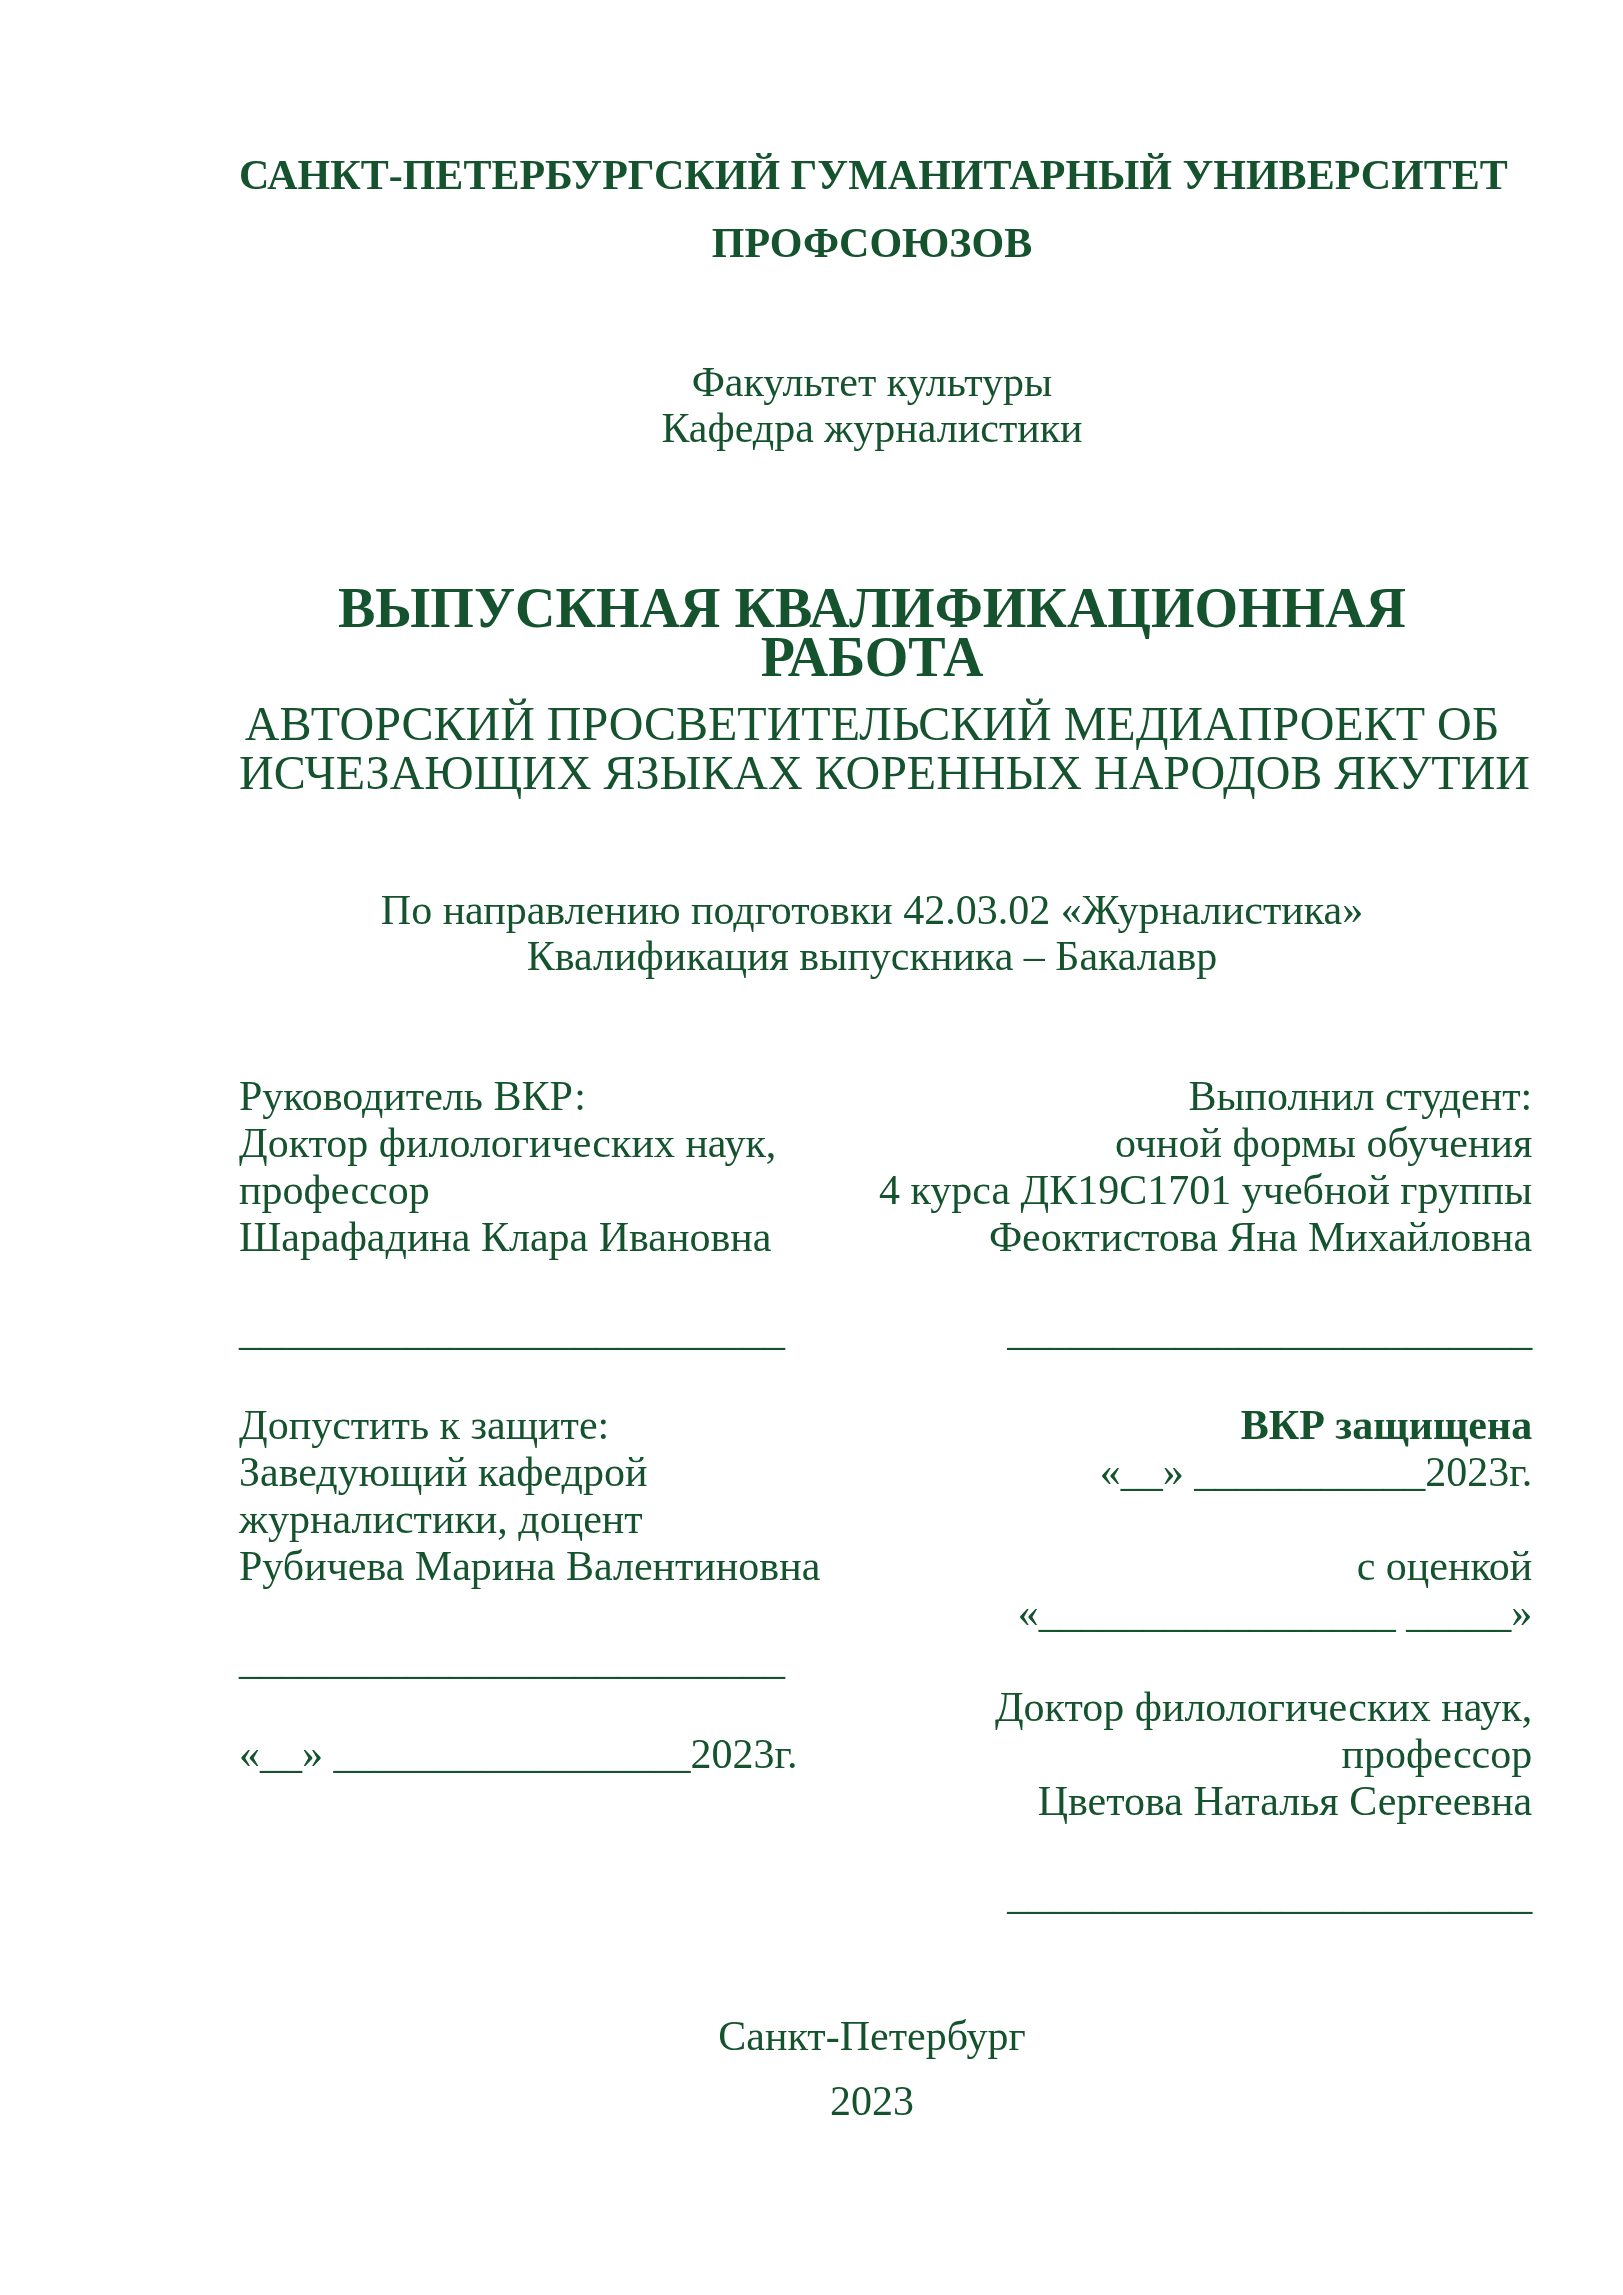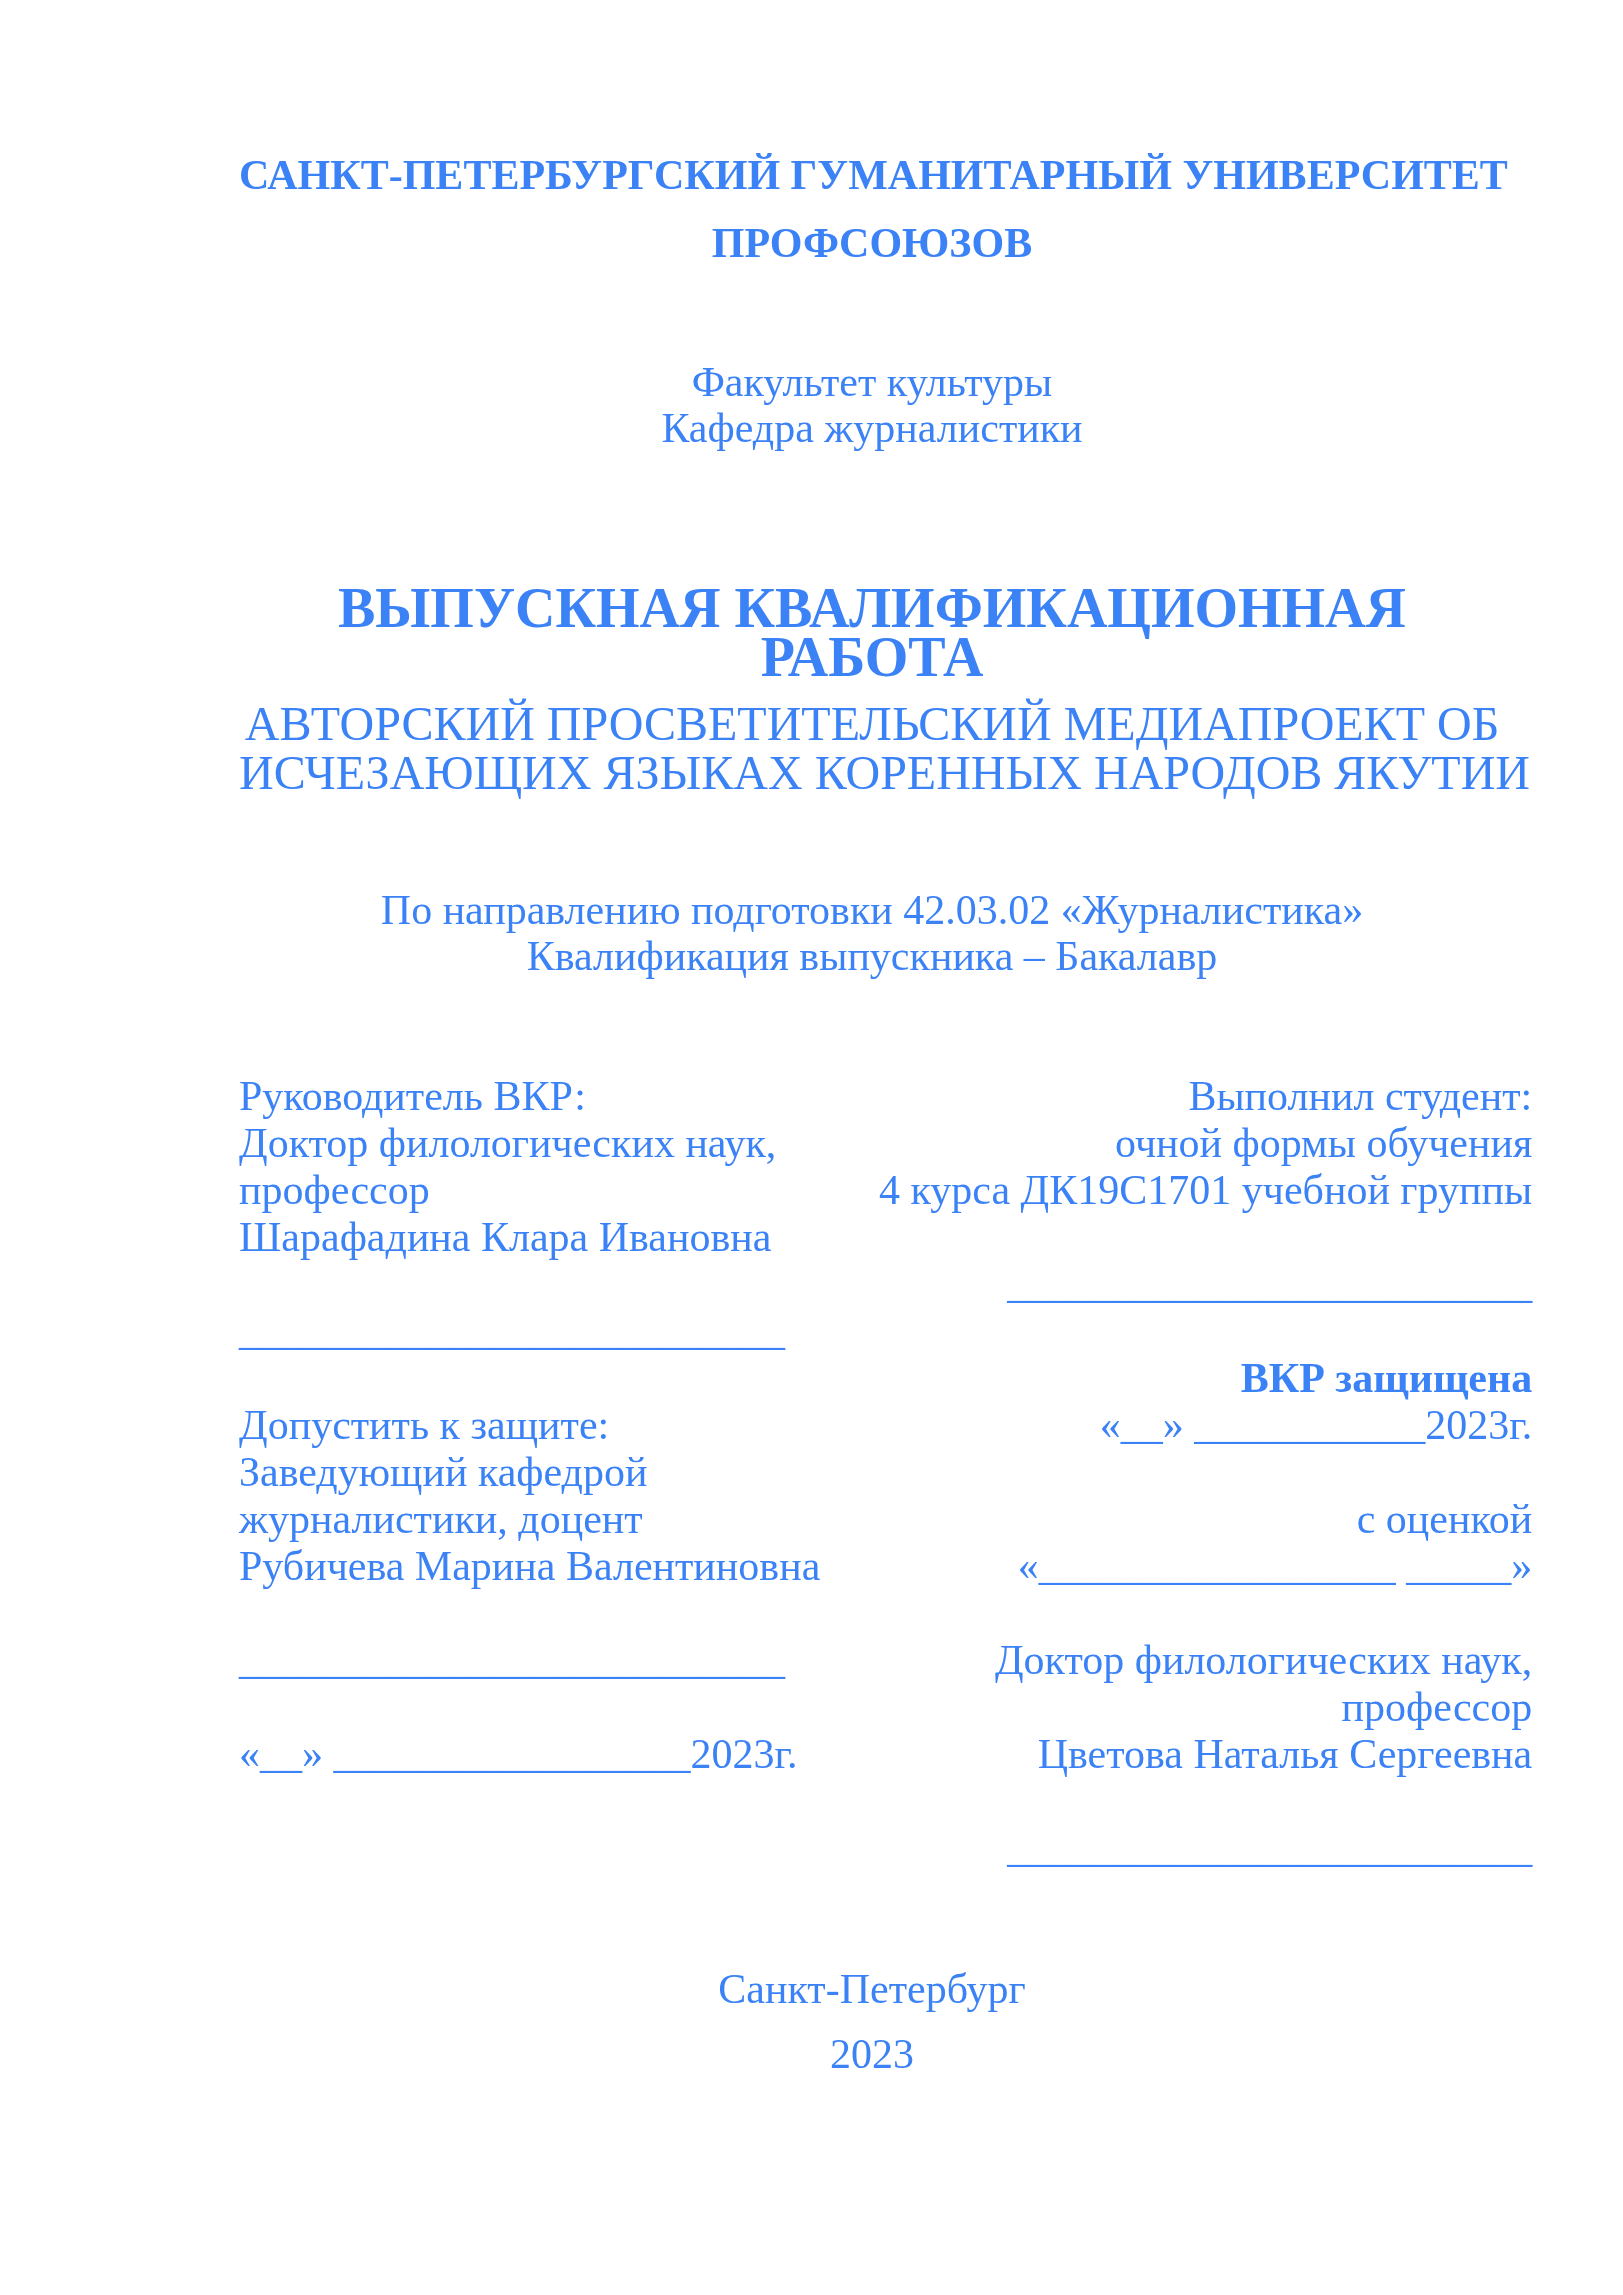--- a/index.html
+++ b/index.html
@@ -1,17 +1,17 @@
 <!DOCTYPE html>
 <html style="font-size:12.6px"><head>
 <meta charset="utf-8">
 <style>
   html,body{margin:0;padding:0;background:#ffffff;}
   .page{
-    width:1623px;height:2295px;background:#ffffff;color:#3b82f6;
+    width:1623px;height:2295px;background:#ffffff;color:#14532d;
     font-family:"Liberation Serif","DejaVu Serif",serif;
     box-sizing:border-box;position:relative;overflow:hidden;
     padding:141px 118px 0 239px;
   }
   .center{text-align:center;}
   .u-head{font-weight:bold;font-size:42px;line-height:68px;}
   .dept{font-size:42px;line-height:46px;margin-top:82px;}
   .work-type{font-weight:bold;font-size:56px;line-height:49px;margin-top:133px;}
   .thesis-title{font-size:48px;line-height:49px;margin-top:17.3px;}
   .program{font-size:42px;line-height:46px;margin-top:90px;}
@@ -73,20 +73,21 @@
         <div class="blank"></div>
         <div class="line">«__» _________________2023г.</div>
       </div>
     </div>
 
     <div class="col-right">
       <div>
         <div class="line">Выполнил студент:</div>
         <div class="line">очной формы обучения</div>
         <div class="line">4 курса ДК19С1701 учебной группы</div>
+        <div class="line">Феоктистова Яна Михайловна</div>
         <div class="blank"></div>
         <div class="line">_________________________</div>
         <div class="blank"></div>
       </div>
       <div>
         <div class="line bold">ВКР защищена</div>
         <div class="line">«__» ___________2023г.</div>
         <div class="blank"></div>
         <div class="line">с оценкой</div>
         <div class="line">«_________________ _____»</div>

